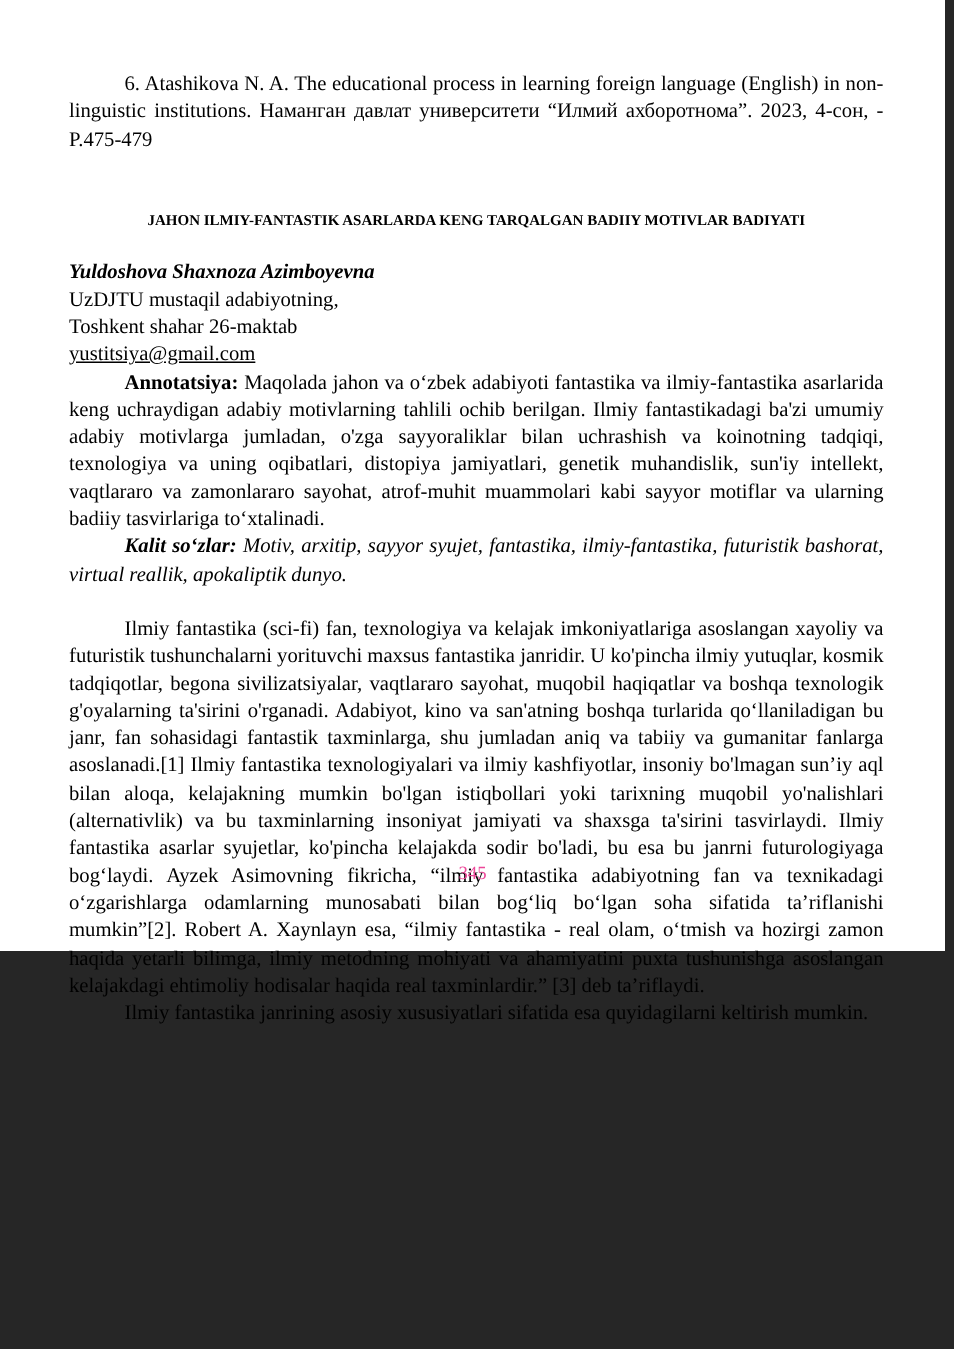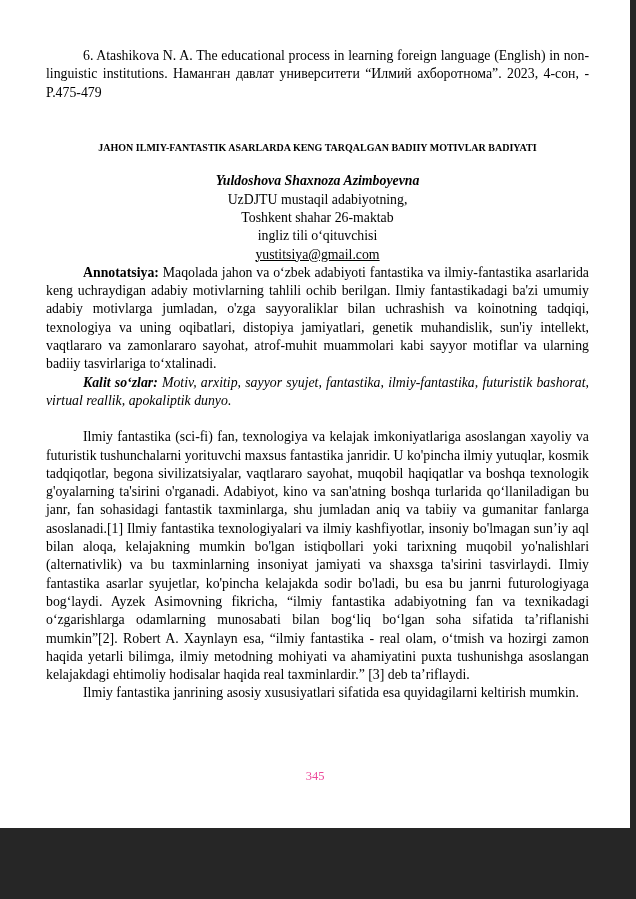--- a/index.html
+++ b/index.html
@@ -10,42 +10,42 @@
   }
   .viewport {
     position: relative;
     width: 636px; height: 899px;
     background: #262626;
     overflow: hidden;
   }
   .page {
     position: absolute;
     left: 0; top: 0;
-    width: 630px; height: 828px;
+    width: 630px; height: 634px;
     background: #ffffff;
     color: #000000;
   }
   .content {
     padding: 47px 41px 0 46px;
     font-size: 13.8px;
     line-height: 18.3px;
   }
   .justify { text-align: justify; }
   .indent { text-indent: 37px; }
   .reference { margin: 0; }
   .title {
     font-size: 10px;
     font-weight: bold;
     text-align: center;
     line-height: 18.5px;
     margin-top: 37px;
     padding: 0 12px;
   }
   .author-block {
-    text-align: center;
+    text-align: left;
     margin-top: 15px;
   }
   .author-name { font-weight: bold; font-style: italic; }
   .email { text-decoration: underline; display: inline-block; }
   .abstract { }
   .keywords { font-style: italic; }
   .keywords .kw-label { font-weight: bold; }
   .body-start { margin-top: 18px; font-family: Liberation Serif, serif; }
   .page-number {
     position: absolute;
@@ -65,21 +65,20 @@
     <div class="content">
 
       <p class="reference justify indent">6. Atashikova N. A. The educational process in learning foreign language (English) in non-linguistic institutions. Наманган давлат университети “Илмий ахборотнома”. 2023, 4-сон, -P.475-479</p>
 
       <h1 class="title">JAHON ILMIY-FANTASTIK ASARLARDA KENG TARQALGAN BADIIY MOTIVLAR BADIYATI</h1>
 
       <div class="author-block">
         <div class="author-name">Yuldoshova Shaxnoza Azimboyevna</div>
         <div>UzDJTU mustaqil adabiyotning,</div>
         <div>Toshkent shahar 26-maktab</div>
-        <div>ingliz tili o‘qituvchisi</div>
         <div>
           <span class="email">yustitsiya@gmail.com</span>
         </div>
       </div>
 
       <p class="abstract justify indent"><b>Annotatsiya:</b> <span>Maqolada jahon va o‘zbek adabiyoti fantastika va ilmiy-fantastika asarlarida keng uchraydigan adabiy motivlarning tahlili ochib berilgan. Ilmiy fantastikadagi ba'zi umumiy adabiy motivlarga jumladan, o'zga sayyoraliklar bilan uchrashish va koinotning tadqiqi, texnologiya va uning oqibatlari, distopiya jamiyatlari, genetik muhandislik, sun'iy intellekt, vaqtlararo va zamonlararo sayohat, atrof-muhit muammolari kabi sayyor motiflar va ularning badiiy tasvirlariga to‘xtalinadi.</span></p>
 
       <p class="keywords justify indent"><span class="kw-label">Kalit so‘zlar:</span> <span>Motiv, arxitip, sayyor syujet, fantastika, ilmiy-fantastika, futuristik bashorat, virtual reallik, apokaliptik dunyo.</span></p>
 
       <div class="body-text">

